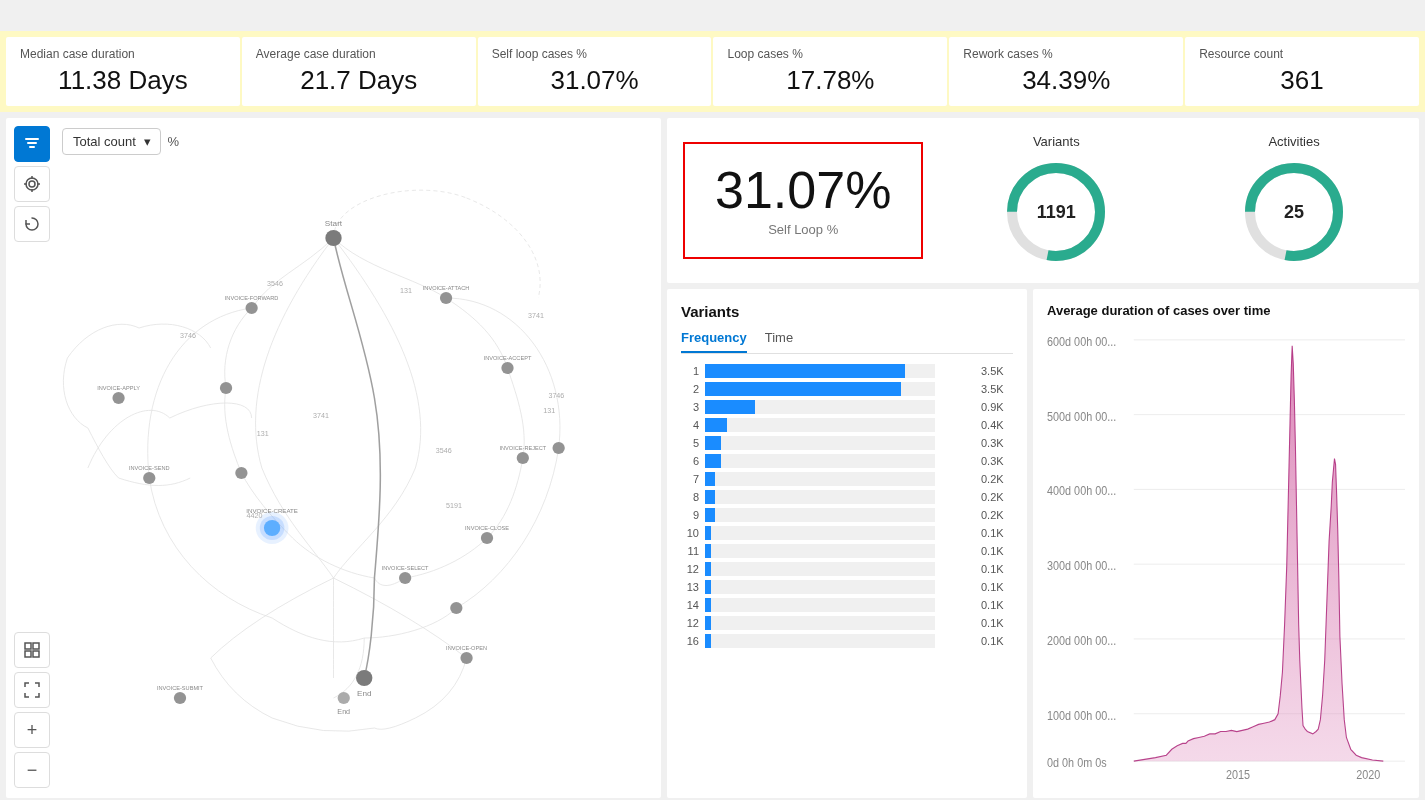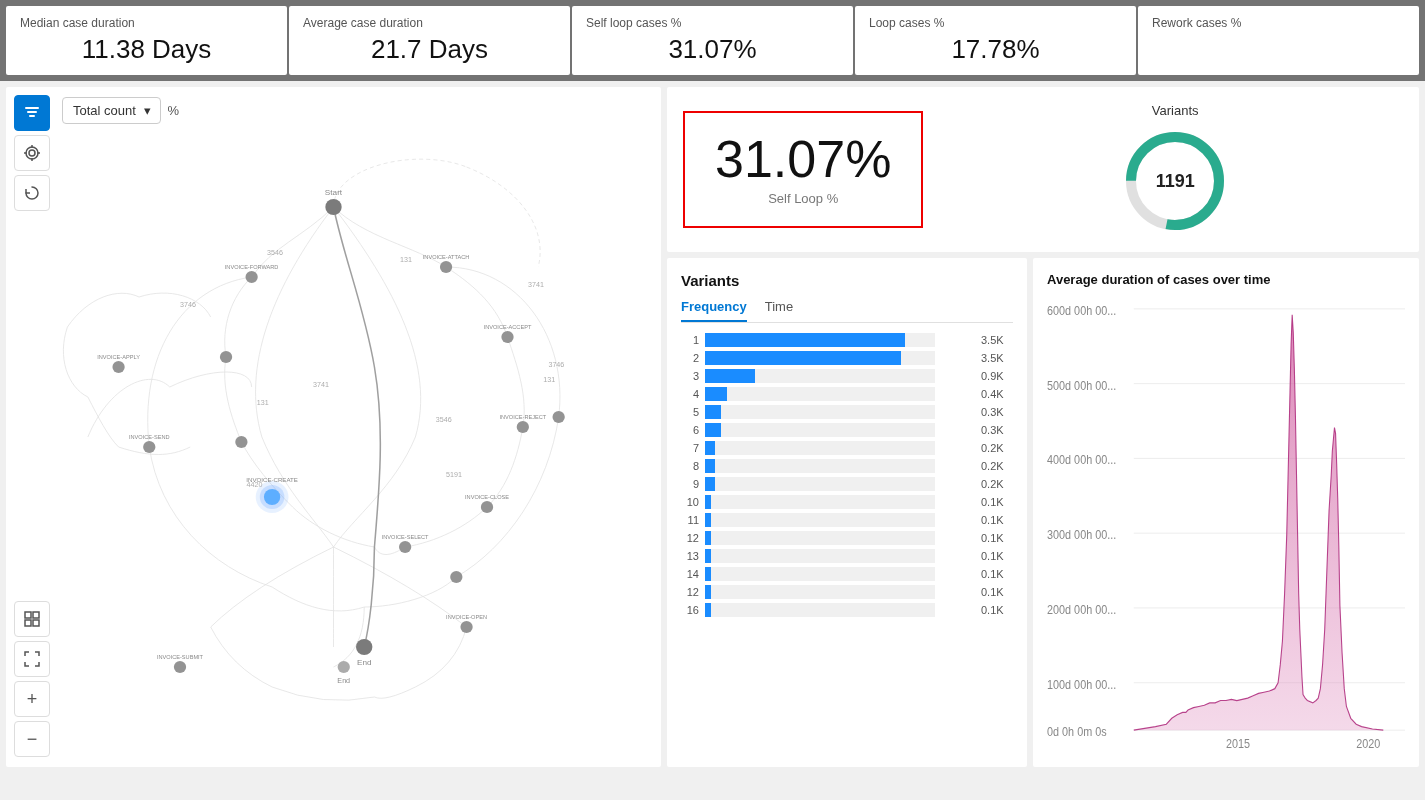--- a/index.html
+++ b/index.html
@@ -3,21 +3,22 @@
   <meta charset="utf-8">
   <style>
     * { box-sizing: border-box; margin: 0; padding: 0; }
     body { font-family: 'Segoe UI', Arial, sans-serif; background: #f0f0f0; font-size: 13px; color: #333; width: 1425px; height: 800px; overflow: hidden; }
 
     
     .kpi-row {
       display: flex;
       gap: 2px;
       padding: 6px 6px 6px 6px;
-      background: #737373;
+      background: #fef9c3;
+      margin-top: 31px;
     }
     .kpi-card {
       background: #fff;
       flex: 1;
       padding: 10px 14px;
       border-radius: 2px;
     }
     .kpi-label {
       font-size: 12px;
       color: #555;
@@ -312,20 +313,25 @@
     <div class="kpi-card">
       <div class="kpi-label">Self loop cases %</div>
       <div class="kpi-value">31.07%</div>
     </div>
     <div class="kpi-card">
       <div class="kpi-label">Loop cases %</div>
       <div class="kpi-value">17.78%</div>
     </div>
     <div class="kpi-card">
       <div class="kpi-label">Rework cases %</div>
+      <div class="kpi-value">34.39%</div>
+    </div>
+    <div class="kpi-card">
+      <div class="kpi-label">Resource count</div>
+      <div class="kpi-value">361</div>
     </div>
   </div>
 
 <div class="main-area">
 
   <div class="left-panel">
     <div class="left-toolbar">
       <div class="tb-btn active">
         <svg width="18" height="18" viewBox="0 0 18 18" fill="none">
           <rect x="2" y="3" width="14" height="2" rx="1" fill="white"></rect>
@@ -530,20 +536,30 @@
       <div class="circle-item">
       <div class="circle-title">Variants</div>
       <div class="donut-ring">
         <svg viewBox="0 0 110 110">
           <circle cx="55" cy="55" r="44" fill="none" stroke="#e0e0e0" stroke-width="10"></circle>
           <circle cx="55" cy="55" r="44" fill="none" stroke="#2aab8e" stroke-width="10" stroke-dasharray="215.63891974240337 60.82123377349839" stroke-dashoffset="69.11503837897544" transform="rotate(-90 55 55)"></circle>
         </svg>
         <div class="donut-inner">1191</div>
       </div>
     </div>
+          <div class="circle-item">
+      <div class="circle-title">Activities</div>
+      <div class="donut-ring">
+        <svg viewBox="0 0 110 110">
+          <circle cx="55" cy="55" r="44" fill="none" stroke="#e0e0e0" stroke-width="10"></circle>
+          <circle cx="55" cy="55" r="44" fill="none" stroke="#2aab8e" stroke-width="10" stroke-dasharray="215.63891974240337 60.82123377349839" stroke-dashoffset="69.11503837897544" transform="rotate(-90 55 55)"></circle>
+        </svg>
+        <div class="donut-inner">25</div>
+      </div>
+    </div>
         </div>
     </div>
 
     <div class="bottom-right">
 
       <div class="variants-panel">
         <div class="panel-title">Variants</div>
         <div class="tab-row">
           <div class="tab-item active">Frequency</div>
           <div class="tab-item">Time</div>

